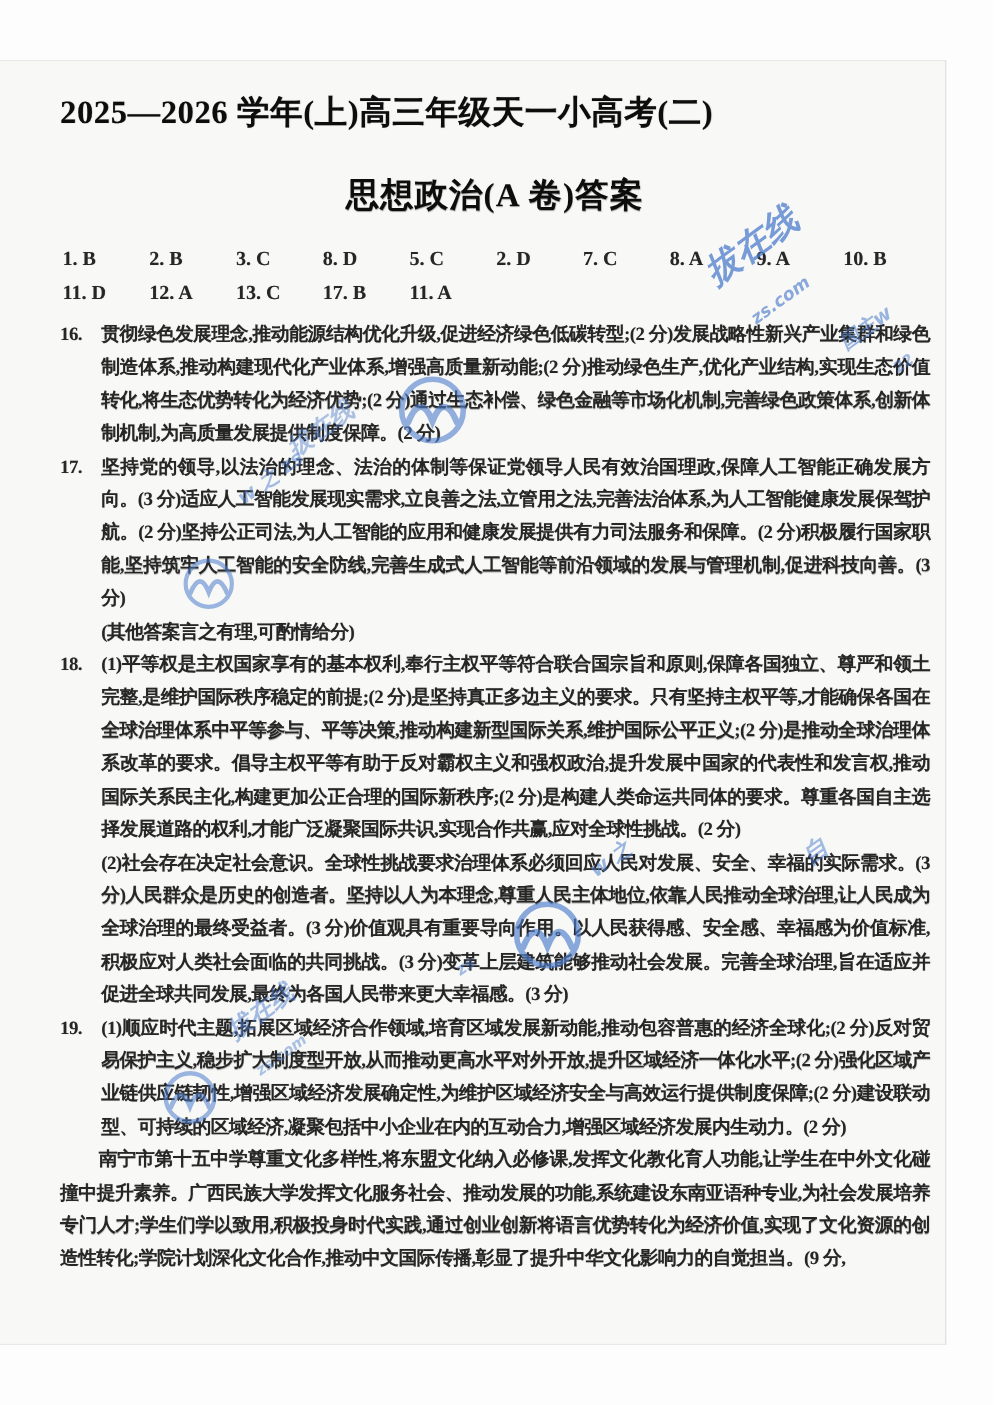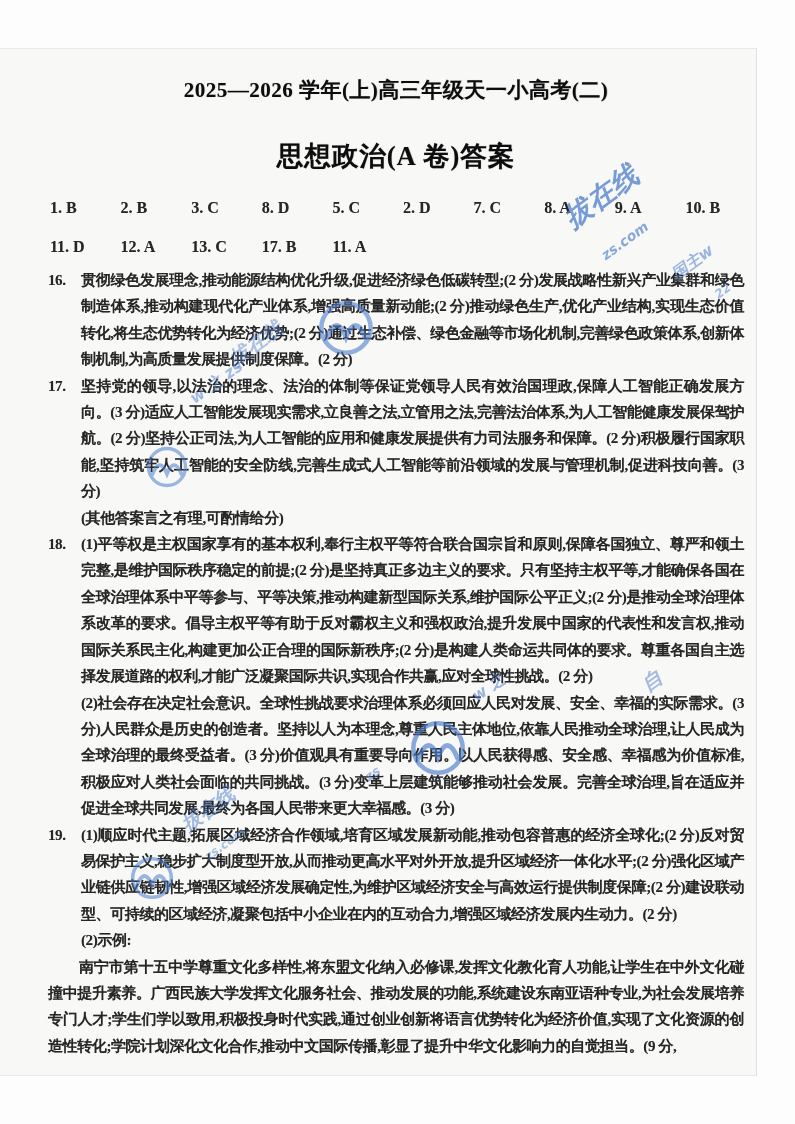--- a/index.html
+++ b/index.html
@@ -14,42 +14,41 @@
     box-sizing:border-box;
     background:#f8f8f6;
     border-top:1px solid #e9e9e7;
     border-right:1px solid #e0e0de;
     border-bottom:1px solid #e9e9e7;
     padding:27px 12px 0 48px;
     overflow:hidden;
     color:#262626;
   }
   .exam-title {
-    margin:0 0 35px 0; text-align:center;
-    font-size:21px; line-height:28px; font-weight:700; color:#0d0d0d;
+    margin:0 0 35px 0; text-align:left;
+    font-size:26px; line-height:28px; font-weight:700; color:#0d0d0d;
     letter-spacing:0.5px;
     text-shadow:0.3px 0.3px 0.7px rgba(40,40,40,.45);
   }
   .paper-title {
     margin:12px 0 21px 0; text-align:center;
     font-size:26.5px; line-height:34px; font-weight:700; color:#0d0d0d;
     letter-spacing:1px;
     text-shadow:0.3px 0.3px 0.8px rgba(40,40,40,.45);
   }
   .note {
     margin:0 0 9px 0;
     font-size:15.5px; line-height:21px; font-weight:700;
     text-shadow:0.2px 0.2px 0.6px rgba(60,60,60,.4);
   }
   .mcq {
     display:grid; grid-template-columns:repeat(10,1fr);
     font-size:16px; line-height:27px; font-weight:700;
     margin:0 0 7px 2px;
     text-shadow:0.2px 0.2px 0.6px rgba(60,60,60,.4);
-    gap:12px;
   }
   .questions {
     font-size:15px; letter-spacing:-0.4px; line-height:26.4px;
     font-weight:700; text-align:justify;
     text-shadow:0.2px 0.2px 0.6px rgba(60,60,60,.42);
   }
   .q { position:relative; margin-left:33px; }
   .q .num { position:absolute; left:-33px; top:0; }
   .q p { margin:0; }
   .q p.indent { margin-left:-33px; text-indent:31px; }
@@ -99,21 +98,20 @@
           <p class="sub">(其他答案言之有理,可酌情给分)</p>
         </div>
         <div class="q">
           <span class="num">18.</span>
           <p class="hang">(1)平等权是主权国家享有的基本权利,奉行主权平等符合联合国宗旨和原则,保障各国独立、尊严和领土完整,是维护国际秩序稳定的前提;(2 分)是坚持真正多边主义的要求。只有坚持主权平等,才能确保各国在全球治理体系中平等参与、平等决策,推动构建新型国际关系,维护国际公平正义;(2 分)是推动全球治理体系改革的要求。倡导主权平等有助于反对霸权主义和强权政治,提升发展中国家的代表性和发言权,推动国际关系民主化,构建更加公正合理的国际新秩序;(2 分)是构建人类命运共同体的要求。尊重各国自主选择发展道路的权利,才能广泛凝聚国际共识,实现合作共赢,应对全球性挑战。(2 分)</p>
           <p class="sub">(2)社会存在决定社会意识。全球性挑战要求治理体系必须回应人民对发展、安全、幸福的实际需求。(3 分)人民群众是历史的创造者。坚持以人为本理念,尊重人民主体地位,依靠人民推动全球治理,让人民成为全球治理的最终受益者。(3 分)价值观具有重要导向作用。以人民获得感、安全感、幸福感为价值标准,积极应对人类社会面临的共同挑战。(3 分)变革上层建筑能够推动社会发展。完善全球治理,旨在适应并促进全球共同发展,最终为各国人民带来更大幸福感。(3 分)</p>
         </div>
         <div class="q">
           <span class="num">19.</span>
           <p class="hang">(1)顺应时代主题,拓展区域经济合作领域,培育区域发展新动能,推动包容普惠的经济全球化;(2 分)反对贸易保护主义,稳步扩大制度型开放,从而推动更高水平对外开放,提升区域经济一体化水平;(2 分)强化区域产业链供应链韧性,增强区域经济发展确定性,为维护区域经济安全与高效运行提供制度保障;(2 分)建设联动型、可持续的区域经济,凝聚包括中小企业在内的互动合力,增强区域经济发展内生动力。(2 分)</p>
-          <p class="sub">(2)示例:</p>
           <p class="indent">南宁市第十五中学尊重文化多样性,将东盟文化纳入必修课,发挥文化教化育人功能,让学生在中外文化碰撞中提升素养。广西民族大学发挥文化服务社会、推动发展的功能,系统建设东南亚语种专业,为社会发展培养专门人才;学生们学以致用,积极投身时代实践,通过创业创新将语言优势转化为经济价值,实现了文化资源的创造性转化;学院计划深化文化合作,推动中文国际传播,彰显了提升中华文化影响力的自觉担当。(9 分,</p>
         </div>
       </div>
   </div>
   <div class="wm-layer" id="wm-layer">
       <div class="wm-text" style="left: 556px; top: 206px; opacity: 0.75; color: rgb(77, 125, 205); font-size: 28px; transform: rotate(-36deg);">拔在线</div>
       <div class="wm-text" style="left: 598px; top: 250px; opacity: 0.65; color: rgb(77, 125, 205); font-size: 14px; transform: rotate(-36deg);">zs.com</div>
       <div class="wm-text" style="left: 668px; top: 268px; opacity: 0.55; color: rgb(77, 125, 205); font-size: 16px; transform: rotate(-36deg);">国主w</div>
       <div class="wm-text" style="left: 712px; top: 290px; opacity: 0.5; color: rgb(77, 125, 205); font-size: 12px; transform: rotate(-36deg);">22</div>
       <div class="wm-logo" style="left: 318px; top: 300px; opacity: 0.6;">

